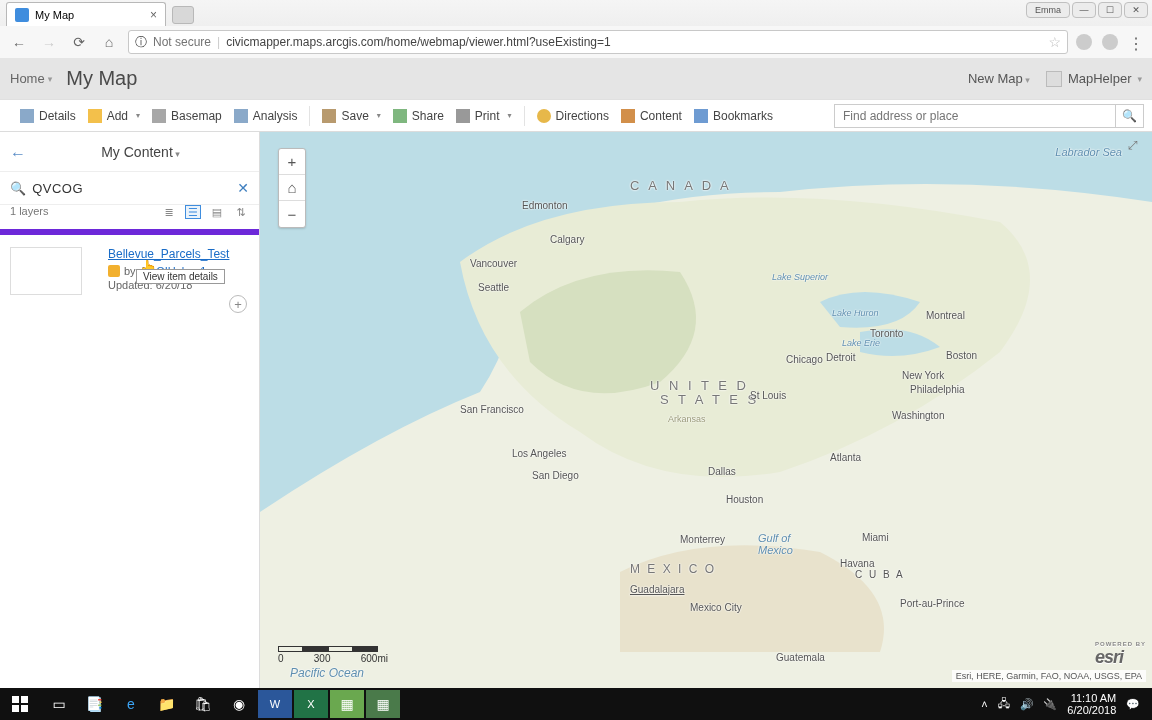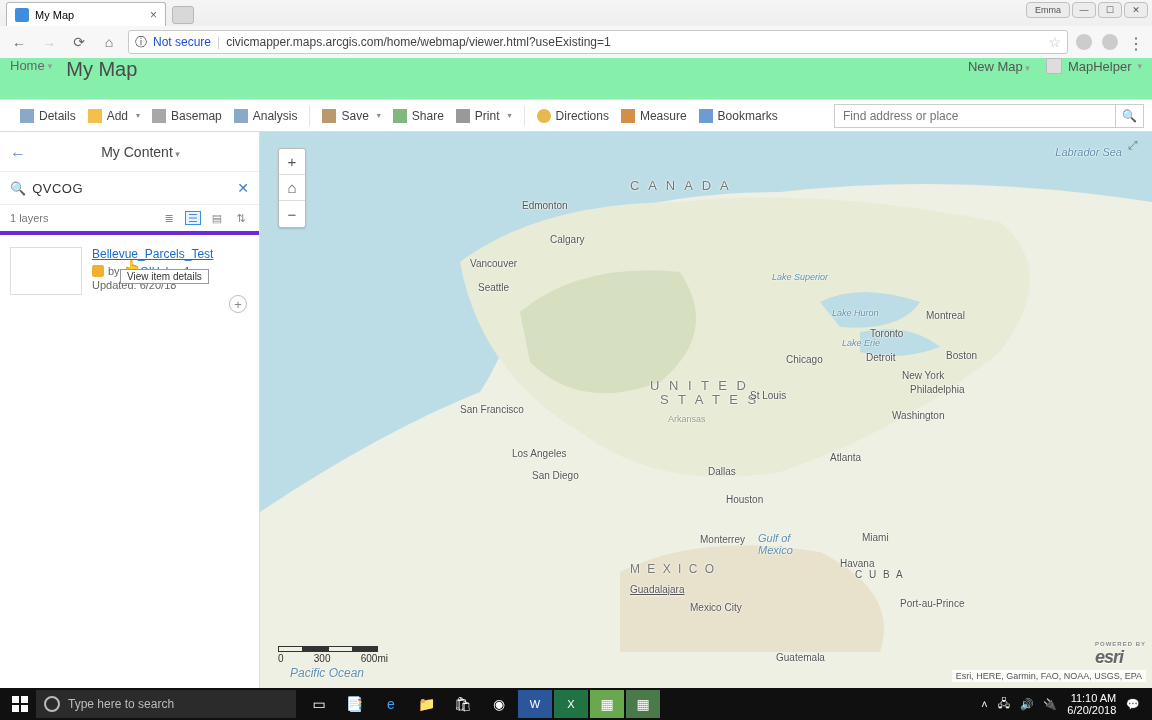--- a/index.html
+++ b/index.html
@@ -10,27 +10,27 @@
   .tab-strip { height: 26px; display:flex; align-items:flex-end; padding-left:6px; }
   .tab { height: 24px; background:#fff; border:1px solid #b8b8b8; border-bottom:none; border-radius:3px 3px 0 0; display:flex; align-items:center; padding:0 8px; font-size:11px; min-width:160px; position:relative;}
   .tab .favicon { width:14px;height:14px;background:#3f8dde;border-radius:2px;margin-right:6px; }
   .tab .close { margin-left:auto; font-size:12px; color:#666; }
   .new-tab { width:22px;height:18px;background:#d8d8d8;border:1px solid #b8b8b8;border-radius:3px;margin-left:6px;margin-bottom:2px; }
   .window-controls { position:absolute; right:4px; top:2px; display:flex; gap:2px;}
   .window-controls span { width:24px;height:16px;background:#ececec;border:1px solid #c0c0c0;border-radius:4px;display:flex;align-items:center;justify-content:center;font-size:9px;color:#555;}
   .addr-bar { height:32px; display:flex; align-items:center; padding:0 8px; gap:8px; background:#f7f7f7; }
   .nav-btn { width:22px;height:22px;display:flex;align-items:center;justify-content:center;color:#666;font-size:14px; }
   .omnibox { flex:1; height:24px; background:#fff; border:1px solid #c8c8c8; border-radius:3px; display:flex; align-items:center; padding:0 6px; font-size:12px; color:#444; gap:6px;}
-  .omnibox .insecure { color:#1d4ed8; }
+  .omnibox .insecure { color:#737373; }
   .omnibox .star { margin-left:auto; color:#bbb; font-size:14px;}
   .ext-icons { display:flex; gap:10px; }
   .ext-icons span{ width:16px;height:16px;border-radius:50%;background:#ccc;display:inline-block;}
 
   
-  .app-header { height:42px; border-bottom:1px solid #e0e0e0; display:flex; align-items:flex-start; padding:0 10px; background:#86efac;}
+  .app-header { height:42px; border-bottom:1px solid #e0e0e0; display:flex; align-items:center; padding:0 10px; background:#e5e5e5;}
   .home-link { font-size:13px; color:#666; display:flex; align-items:center; gap:3px;}
   .home-link::after{content:"▾";font-size:9px;color:#999;}
   .app-title { font-size:20px; color:#4a4a4a; margin-left:14px; font-weight:400;}
   .header-right { margin-left:auto; display:flex; align-items:center; gap:16px; font-size:13px; color:#555;}
   .new-map::after{content:" ▾";font-size:9px;color:#999;}
   .user { display:flex;align-items:center;gap:6px;}
   .user .avatar{width:16px;height:16px;background:#ddd;border:1px solid #bbb;}
   .user::after{content:" ▾";font-size:9px;color:#999;}
 
   
@@ -58,25 +58,25 @@
   .main { display:flex; height: calc(720px - 58px - 42px - 32px - 32px); } 
   .side-panel { width:260px; border-right:1px solid #dcdcdc; background:#fff; display:flex; flex-direction:column;}
   .panel-head { height:40px; display:flex; align-items:center; padding:0 10px; border-bottom:1px solid #eee;}
   .back-arrow { color:#5b8dc7; font-size:16px; width:22px;}
   .panel-title { flex:1; text-align:center; font-size:14px; color:#444;}
   .panel-title::after{content:" ▾";font-size:9px;color:#888;}
   .search-row { padding:8px 10px; display:flex; align-items:center; border-bottom:1px solid #eee;}
   .search-row .mag{color:#888;font-size:13px;margin-right:6px;}
   .search-row input{ flex:1; border:none; outline:none; font-size:13px; color:#333; letter-spacing:0.5px;}
   .search-row .clear{ color:#3f7fbf; font-size:14px; cursor:pointer;}
-  .filter-row { height:30px; display:flex; align-items:center; padding:0 10px; font-size:11px; color:#777; border-bottom:4px solid #6d28d9;}
+  .filter-row { height:30px; display:flex; align-items:flex-start; padding:0 10px; font-size:11px; color:#777; border-bottom:6px solid #6d28d9;}
   .view-icons { margin-left:auto; display:flex; gap:8px;}
   .view-icons span{ width:16px;height:14px;display:inline-flex;align-items:center;justify-content:center;color:#888;border:1px solid transparent;}
   .view-icons .active{ border-color:#3f8dde; color:#3f8dde; background:#eaf3fb;}
-  .result-card { margin:12px 10px; display:flex; gap:10px; position:relative;}
+  .result-card { margin:12px 10px; display:flex; gap:26px; position:relative;}
   .thumb { width:72px;height:48px;border:1px solid #ddd;background:#fff;}
   .result-meta { flex:1; font-size:11px; color:#666;}
   .result-title { color:#1a6cc7; text-decoration:underline; font-size:12px; display:block;}
   .byline { display:flex; align-items:center; gap:4px; margin-top:4px;}
   .byline .badge{width:12px;height:12px;background:#f2b02e;border-radius:2px;}
   .updated { margin-top:2px;}
   .add-circle { position:absolute; right:2px; bottom:-18px; width:18px;height:18px;border:1px solid #bbb;border-radius:50%;display:flex;align-items:center;justify-content:center;font-size:13px;color:#888;}
   .tooltip { position:absolute; left:28px; top:22px; background:#fff; border:1px solid #999; padding:1px 6px; font-size:10px; color:#333; white-space:nowrap; z-index:5;}
   .cursor-link { position:absolute; left:32px; top:12px; font-size:14px; pointer-events:none;}
 
@@ -195,21 +195,21 @@
       </div>
   </div>
   <div class="tb-sep"></div>
   <div class="tb-group">
     <div class="tb-btn">
         <span class="ico ico-directions"></span>
         <span>Directions</span>
       </div>
     <div class="tb-btn">
         <span class="ico ico-measure"></span>
-        <span>Measure</span>
+        <span>Content</span>
       </div>
     <div class="tb-btn">
         <span class="ico ico-bookmarks"></span>
         <span>Bookmarks</span>
       </div>
   </div>
   <div class="toolbar-search">
     <input placeholder="Find address or place" style="">
     <div class="sbtn">🔍</div>
   </div>
@@ -289,30 +289,30 @@
     <span class="map-label" style="left:290px;top:102px;">Calgary</span>
     <span class="map-label" style="left:210px;top:126px;">Vancouver</span>
     <span class="map-label" style="left:218px;top:150px;">Seattle</span>
     <span class="map-label" style="left:200px;top:272px;">San Francisco</span>
     <span class="map-label" style="left:252px;top:316px;">Los Angeles</span>
     <span class="map-label" style="left:272px;top:338px;">San Diego</span>
     <span class="map-label" style="left:448px;top:334px;">Dallas</span>
     <span class="map-label" style="left:466px;top:362px;">Houston</span>
     <span class="map-label" style="left:490px;top:258px;">St Louis</span>
     <span class="map-label" style="left:526px;top:222px;">Chicago</span>
-    <span class="map-label" style="left:566px;top:220px;margin-left:40px;">Detroit</span>
+    <span class="map-label" style="left:566px;top:220px;">Detroit</span>
     <span class="map-label" style="left:610px;top:196px;">Toronto</span>
     <span class="map-label" style="left:666px;top:178px;">Montreal</span>
     <span class="map-label" style="left:686px;top:218px;">Boston</span>
     <span class="map-label" style="left:642px;top:238px;">New York</span>
     <span class="map-label" style="left:650px;top:252px;">Philadelphia</span>
     <span class="map-label" style="left:632px;top:278px;">Washington</span>
     <span class="map-label" style="left:570px;top:320px;">Atlanta</span>
     <span class="map-label" style="left:602px;top:400px;">Miami</span>
-    <span class="map-label" style="left:420px;top:402px;margin-left:20px;">Monterrey</span>
+    <span class="map-label" style="left:420px;top:402px;">Monterrey</span>
     <span class="map-label" style="left:370px;top:452px;text-decoration:underline;">Guadalajara</span>
     <span class="map-label" style="left:430px;top:470px;">Mexico City</span>
     <span class="map-label" style="left:580px;top:426px;">Havana</span>
     <span class="map-label" style="left:640px;top:466px;">Port-au-Prince</span>
     <span class="map-label" style="left:516px;top:520px;">Guatemala</span>
     <span class="map-label" style="left:408px;top:282px;font-size:9px;color:#9a9a7a;">Arkansas</span>
 
     <div class="scalebar">
       <div class="bar">
           <div class="seg"></div>
@@ -336,24 +336,20 @@
 
 <div class="taskbar">
   <div class="start">
     <svg viewBox="0 0 16 16">
         <rect width="7" height="7" fill="#fff"></rect>
         <rect x="9" width="7" height="7" fill="#fff"></rect>
         <rect y="9" width="7" height="7" fill="#fff"></rect>
         <rect x="9" y="9" width="7" height="7" fill="#fff"></rect>
       </svg>
   </div>
-  <div class="cortana">
-    <span class="ring"></span>
-    <span>Type here to search</span>
-  </div>
   <div class="tb-apps">
     <span>▭</span>
     <span>📑</span>
     <span style="color:#3ca4f4;">e</span>
     <span>📁</span>
     <span>🛍</span>
     <span>◉</span>
     <span style="background:#2b579a;color:#fff;font-size:11px;">W</span>
     <span style="background:#217346;color:#fff;font-size:11px;">X</span>
     <span style="background:#6aa84f;">▦</span>

